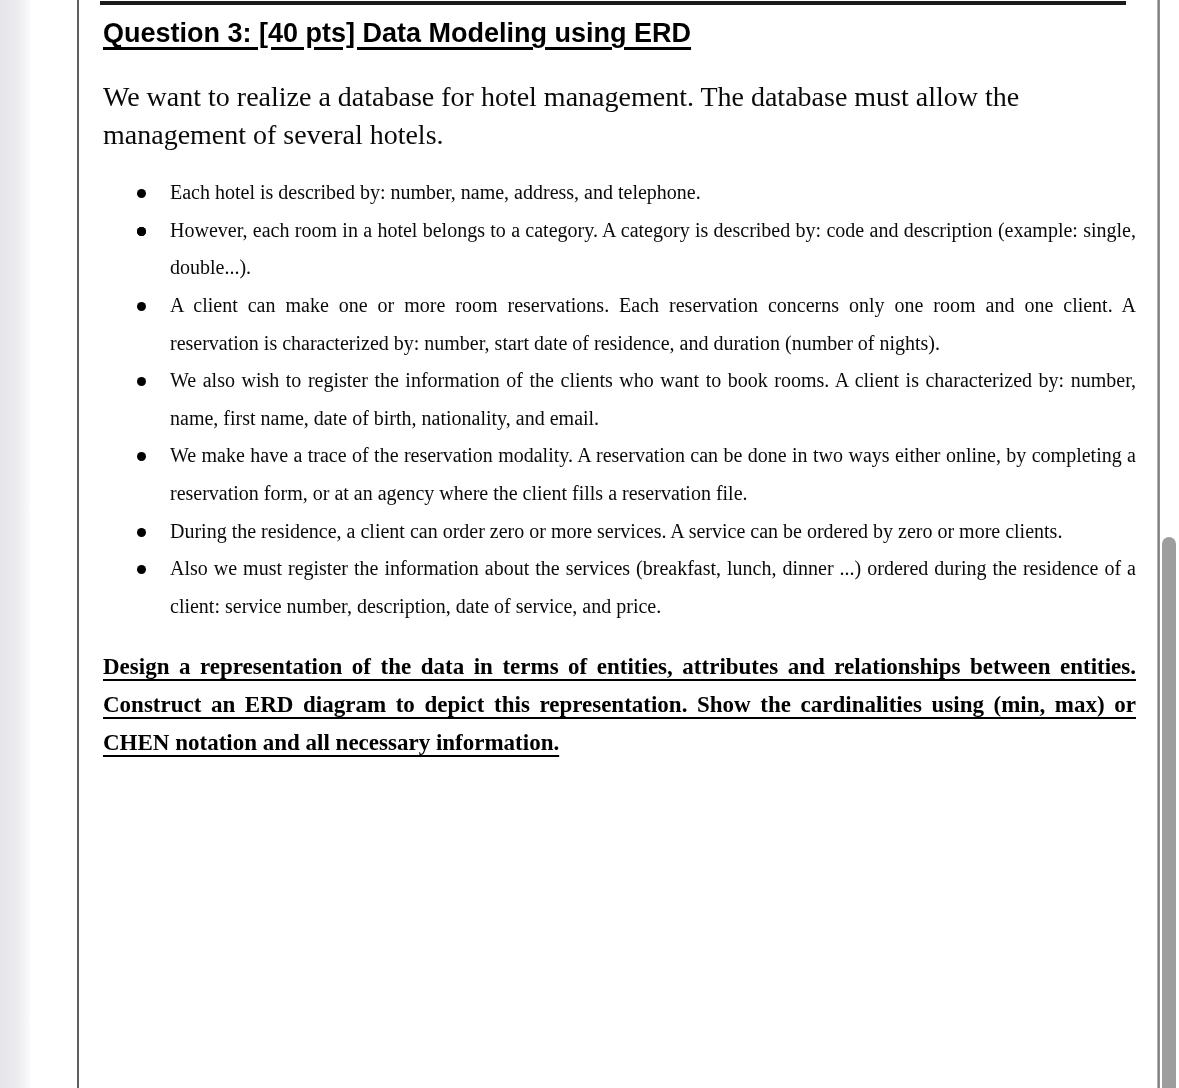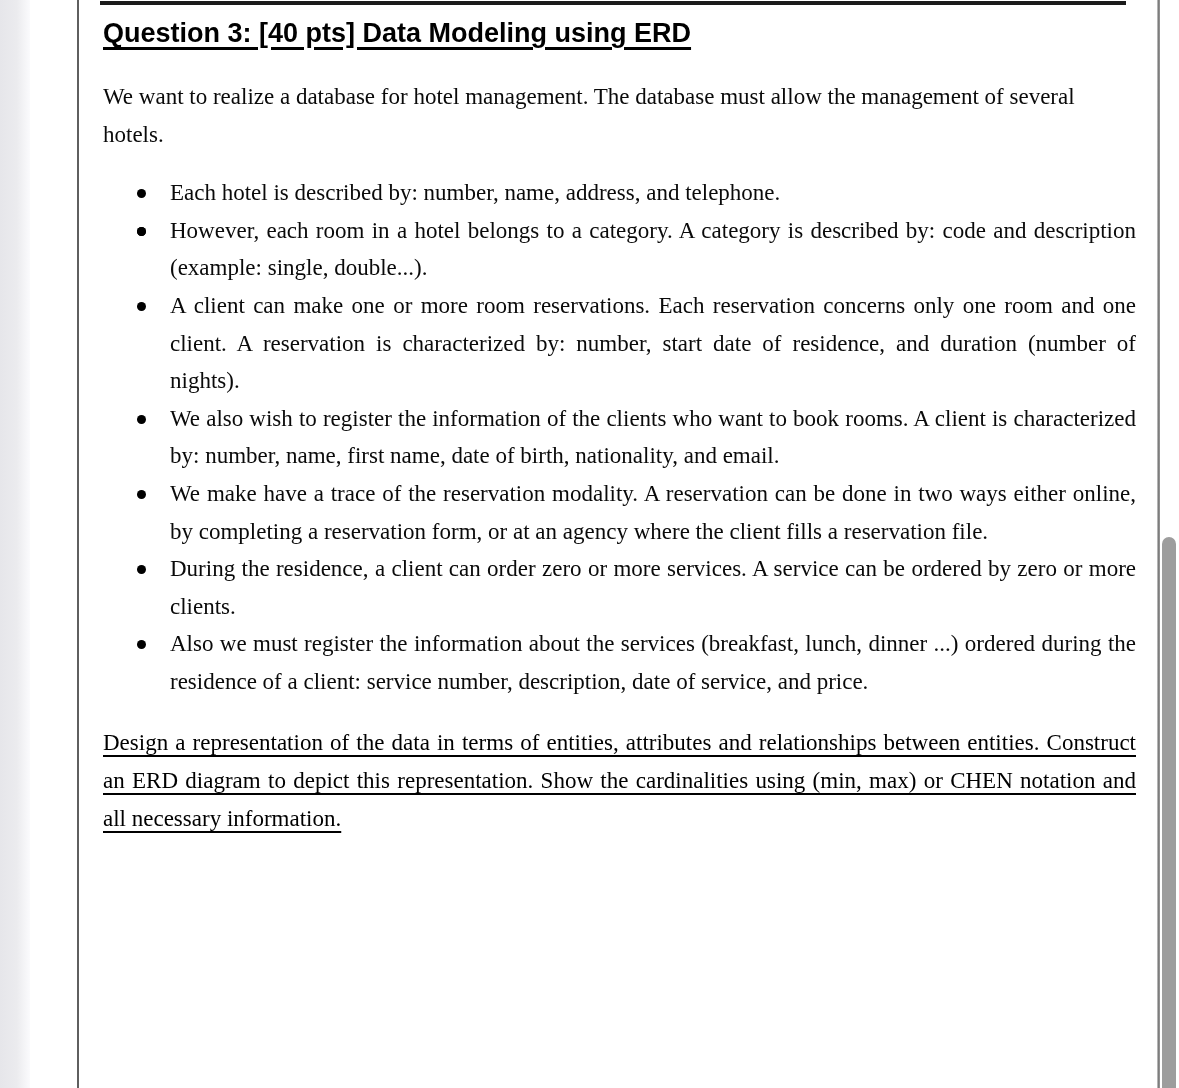--- a/index.html
+++ b/index.html
@@ -72,50 +72,50 @@
     font-size: 27px;
     line-height: 34px;
     color: #000000;
     text-decoration: underline;
     text-decoration-thickness: 3px;
     text-underline-offset: 5px;
   }
   .intro {
     margin: 28px 0 0 0;
     max-width: 992px;
-    font-size: 23px;
+    font-size: 28px;
     line-height: 37.6px;
     text-align: left;
   }
   ul.req-list {
     margin: 21px 0 0 0;
     padding: 0;
     list-style: none;
   }
   ul.req-list li {
     position: relative;
     padding-left: 67px;
-    font-size: 23px;
+    font-size: 20px;
     line-height: 37.6px;
     text-align: justify;
   }
   ul.req-list .bullet {
     position: absolute;
     left: 34px;
     top: 15px;
     width: 9px;
     height: 9px;
     border-radius: 50%;
     background: #000000;
   }
   .instruction {
     margin: 23px 0 0 0;
     width: 1033px;
     font-size: 23px;
-    font-weight: normal;
+    font-weight: bold;
     line-height: 38px;
     text-align: justify;
     text-decoration: underline;
     text-decoration-thickness: 2px;
     text-underline-offset: 5px;
     color: #000000;
   }
 </style>
 </head>
 <body>

